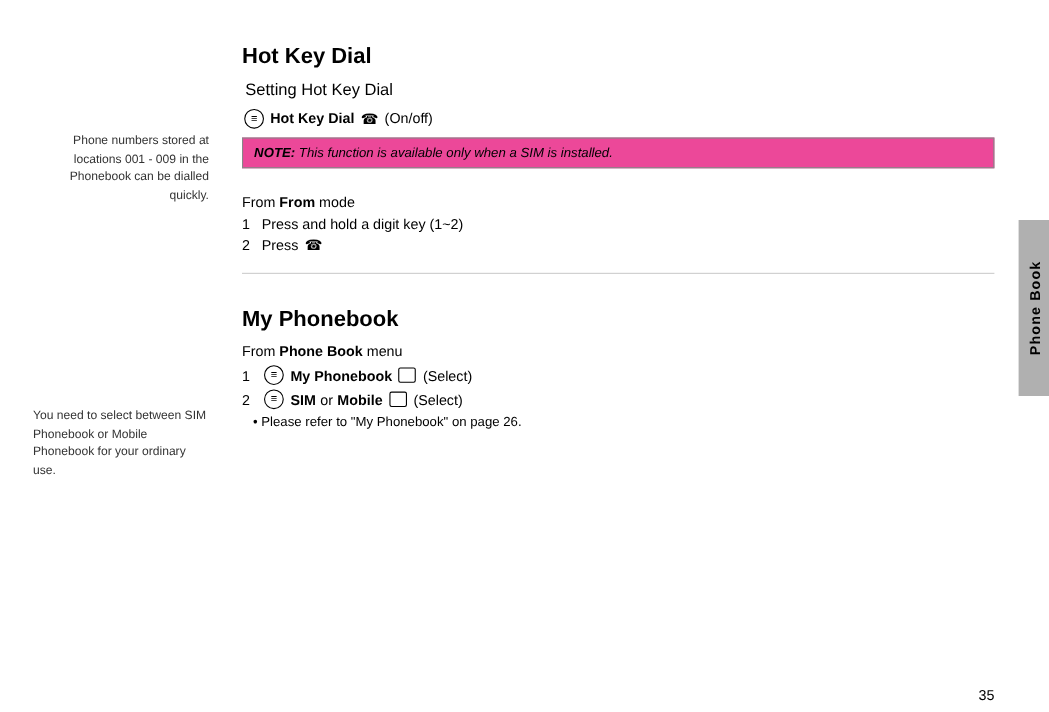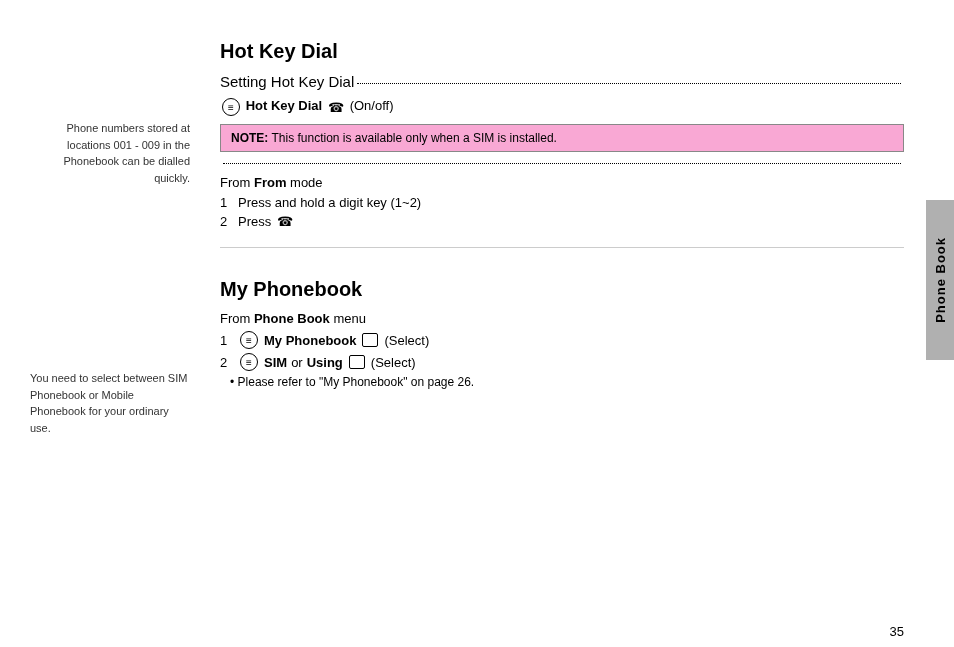--- a/index.html
+++ b/index.html
@@ -90,20 +90,21 @@
     }
 
     
     .subsection-heading {
       font-size: 15px;
       font-weight: normal;
       margin-bottom: 8px;
       display: flex;
       align-items: baseline;
       gap: 0;
+      flex-direction: column;
     }
 
     .subsection-heading .heading-text {
       white-space: nowrap;
     }
 
     .subsection-heading .dots {
       flex: 1;
       border-bottom: 1px dotted #000;
       margin: 0 3px;
@@ -159,21 +160,22 @@
       margin: 0 2px;
       transform: scaleX(-1);
     }
 
     
     .note-box {
       border: 1px solid #888;
       padding: 6px 10px;
       margin: 8px 0 14px 0;
       font-size: 12px;
-      background: #f9a8d4;
+      background: #ec4899;
+      font-style: italic;
     }
 
     .note-box .note-label {
       font-weight: bold;
     }
 
     
     .step-list {
       list-style: none;
       padding: 0;
@@ -276,21 +278,21 @@
         <span class="icon-menu"></span>
         <span class="bold">My Phonebook</span>
         <span class="icon-select"></span>
         <span>(Select)</span>
       </li>
       <li>
         <span class="step-num">2</span>
         <span class="icon-menu"></span>
         <span class="bold">SIM</span>
         <span> or </span>
-        <span class="bold">Using</span>
+        <span class="bold">Mobile</span>
         <span class="icon-select"></span>
         <span>(Select)</span>
       </li>
     </ul>
 
     <div class="bullet-note">• Please refer to "My Phonebook" on page 26.</div>
 
   </div>
 
 </div>

